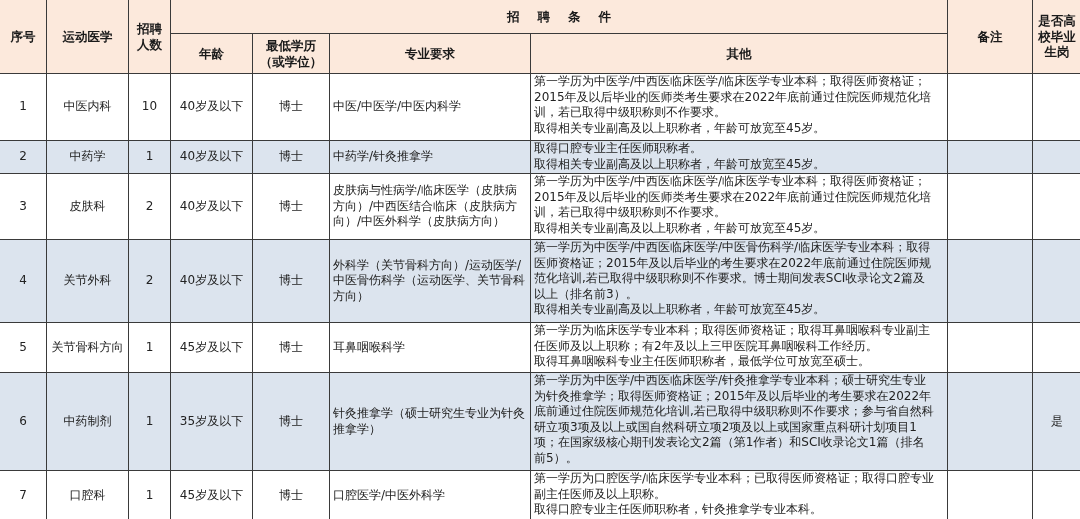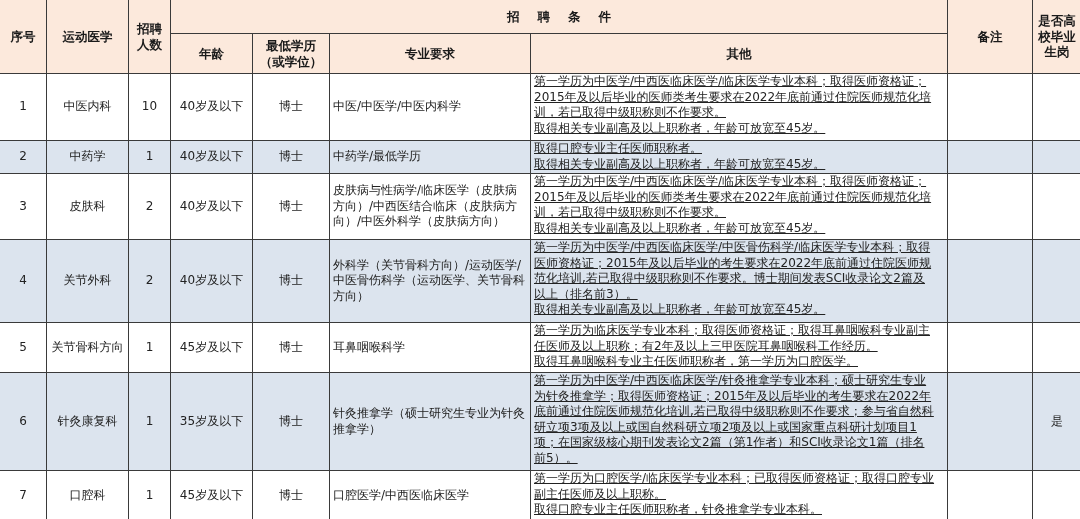--- a/index.html
+++ b/index.html
@@ -5,21 +5,21 @@
   html, body { margin: 0; padding: 0; background: #ffffff; }
   body { width: 1080px; height: 519px; overflow: hidden; font-family: "DejaVu Sans", "Liberation Sans", sans-serif; color: #222; }
   table { border-collapse: collapse; table-layout: fixed; width: 1082px; margin-left: -1px; margin-top: -1px; }
   td, th { border: 1px solid #3a3a3a; padding: 0; font-size: 12px; line-height: 15.5px; vertical-align: middle; overflow: hidden; }
   th { background: #fce9dc; font-weight: bold; color: #1a1a1a; text-align: center; font-size: 12.5px; }
   th.hdr-top { letter-spacing: 18px; padding-left: 18px; }
   .row-white td { background: #ffffff; }
   .row-blue td { background: #dce4ee; }
   td.c { text-align: center; }
   td.l { text-align: left; padding-left: 3px; padding-right: 2px; margin-top: 32px; }
-  td.other { text-align: left; padding-left: 3px; padding-right: 11px; vertical-align: top; text-decoration: underline; }
+  td.other { text-align: left; padding-left: 3px; padding-right: 11px; vertical-align: top; }
   .line { display: block; }
 </style>
 </head>
 <body>
 
 <table>
   <colgroup>
     <col style="width:47px">
     <col style="width:82px">
     <col style="width:42px">
@@ -72,21 +72,21 @@
       <td class="c"></td>
       <td class="c"></td>
     </tr>
 
     <tr class="row-blue" style="height:33px">
       <td class="c">2</td>
       <td class="c">中药学</td>
       <td class="c">1</td>
       <td class="c">40岁及以下</td>
       <td class="c">博士</td>
-      <td class="l">中药学/最低学历</td>
+      <td class="l">中药学/针灸推拿学</td>
       <td class="other">
         <span class="line">取得口腔专业主任医师职称者。</span>
         <span class="line">取得相关专业副高及以上职称者，年龄可放宽至45岁。</span>
       </td>
       <td class="c"></td>
       <td class="c"></td>
     </tr>
 
     <tr class="row-white" style="height:66px">
       <td class="c">3</td>
@@ -120,47 +120,47 @@
 
     <tr class="row-white" style="height:50px">
       <td class="c">5</td>
       <td class="c">关节骨科方向</td>
       <td class="c">1</td>
       <td class="c">45岁及以下</td>
       <td class="c">博士</td>
       <td class="l">耳鼻咽喉科学</td>
       <td class="other">
         <span class="line">第一学历为临床医学专业本科；取得医师资格证；取得耳鼻咽喉科专业副主任医师及以上职称；有2年及以上三甲医院耳鼻咽喉科工作经历。</span>
-        <span class="line">取得耳鼻咽喉科专业主任医师职称者，第一学历为口腔医学。</span>
+        <span class="line">取得耳鼻咽喉科专业主任医师职称者，最低学位可放宽至硕士。</span>
       </td>
       <td class="c"></td>
       <td class="c"></td>
     </tr>
 
     <tr class="row-blue" style="height:98px">
       <td class="c">6</td>
-      <td class="c">针灸康复科</td>
+      <td class="c">中药制剂</td>
       <td class="c">1</td>
       <td class="c">35岁及以下</td>
       <td class="c">博士</td>
       <td class="l">针灸推拿学（硕士研究生专业为针灸推拿学）</td>
       <td class="other">
         <span class="line">第一学历为中医学/中西医临床医学/针灸推拿学专业本科；硕士研究生专业为针灸推拿学；取得医师资格证；2015年及以后毕业的考生要求在2022年底前通过住院医师规范化培训,若已取得中级职称则不作要求；参与省自然科研立项3项及以上或国自然科研立项2项及以上或国家重点科研计划项目1项；在国家级核心期刊发表论文2篇（第1作者）和SCI收录论文1篇（排名前5）。</span>
       </td>
       <td class="c"></td>
       <td class="c">是</td>
     </tr>
 
     <tr class="row-white" style="height:50px">
       <td class="c">7</td>
       <td class="c">口腔科</td>
       <td class="c">1</td>
       <td class="c">45岁及以下</td>
       <td class="c">博士</td>
-      <td class="l">口腔医学/中西医临床医学</td>
+      <td class="l">口腔医学/中医外科学</td>
       <td class="other">
         <span class="line">第一学历为口腔医学/临床医学专业本科；已取得医师资格证；取得口腔专业副主任医师及以上职称。</span>
         <span class="line">取得口腔专业主任医师职称者，针灸推拿学专业本科。</span>
       </td>
       <td class="c"></td>
       <td class="c"></td>
     </tr>
   </tbody>
 </table>
 

